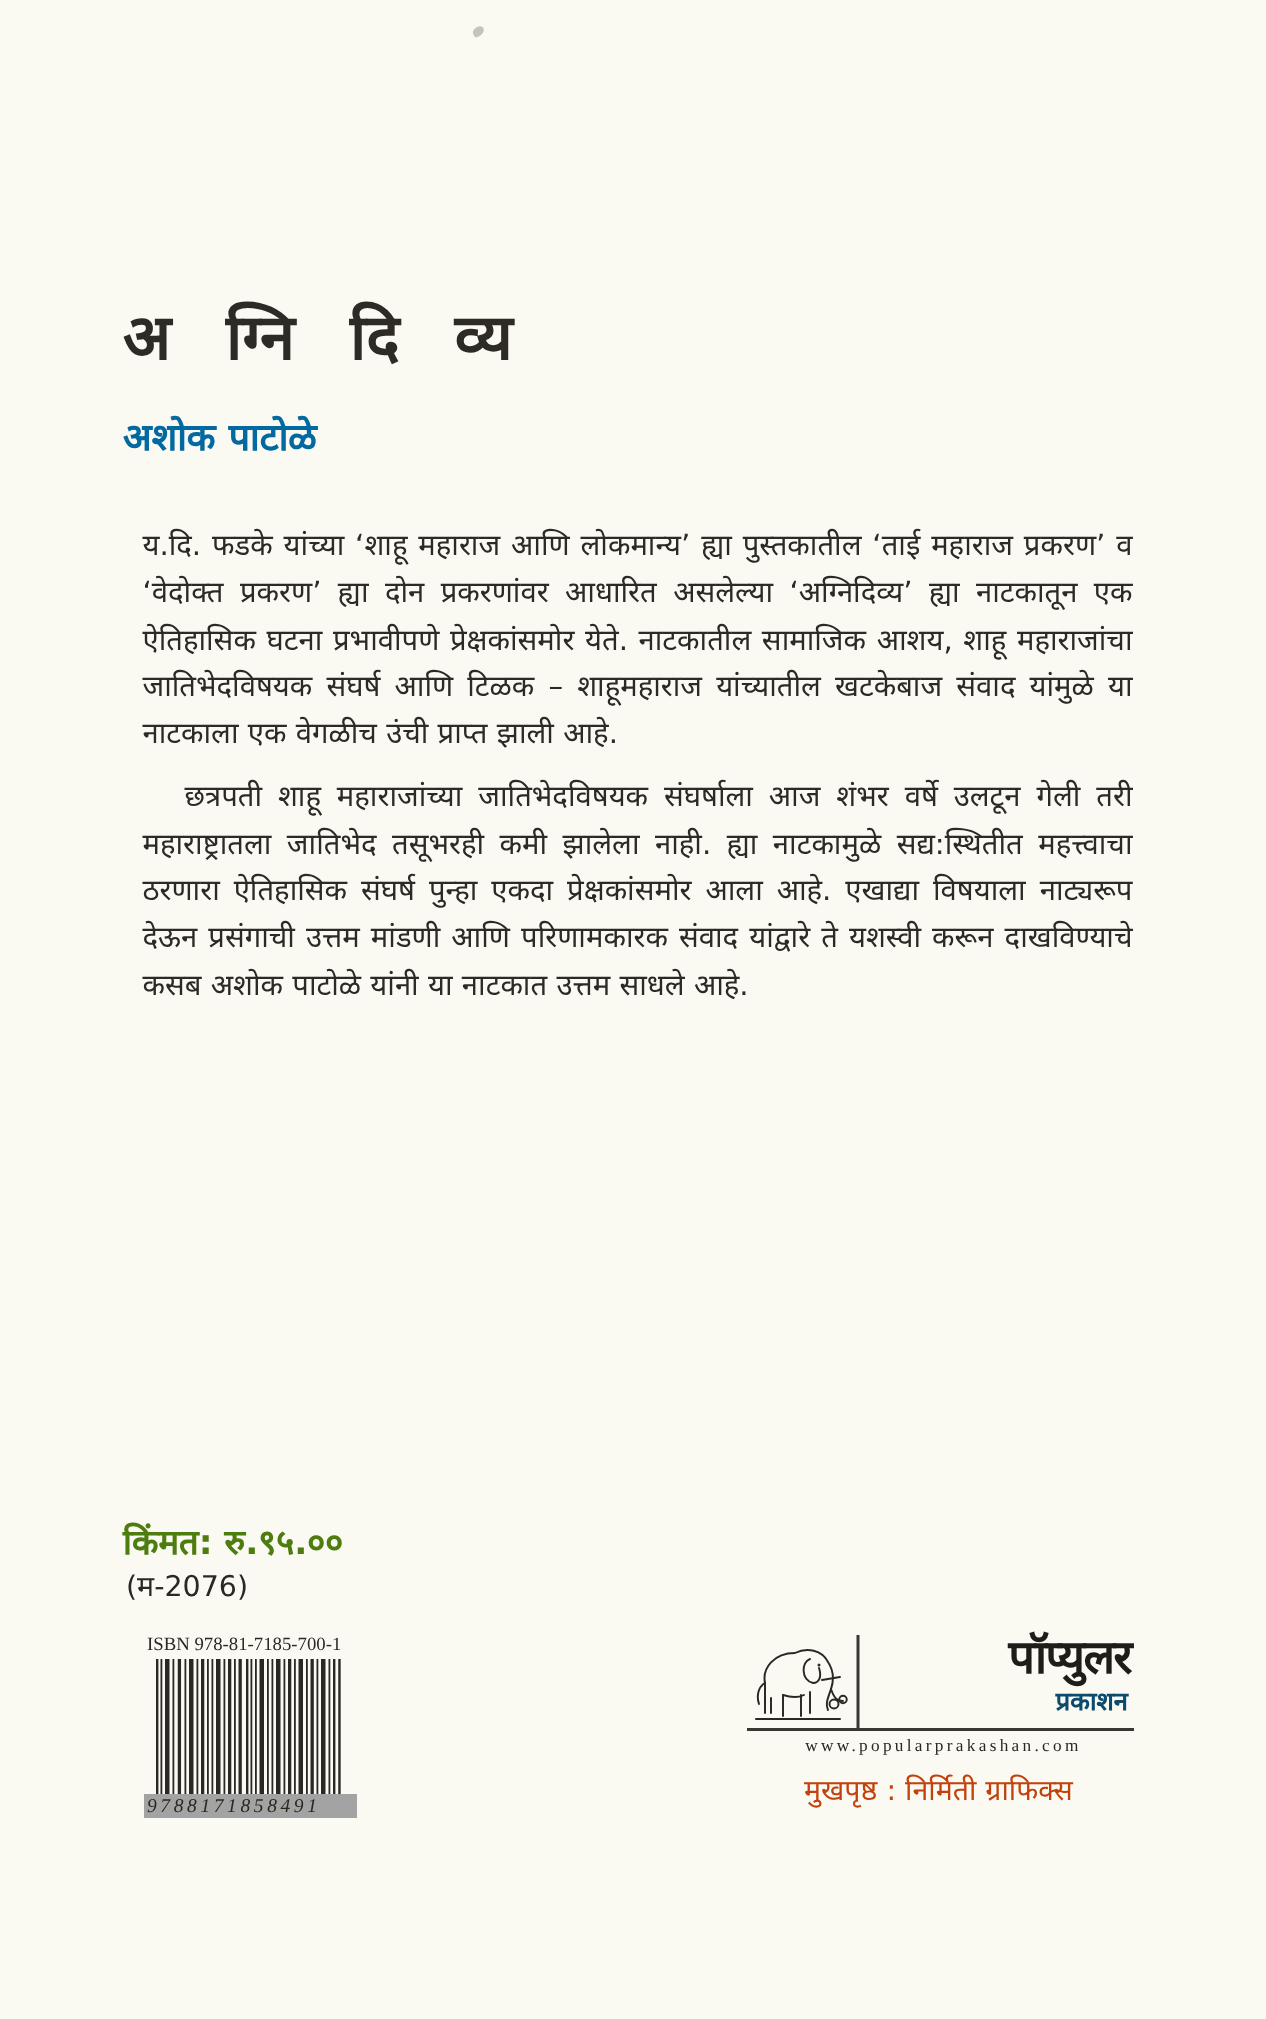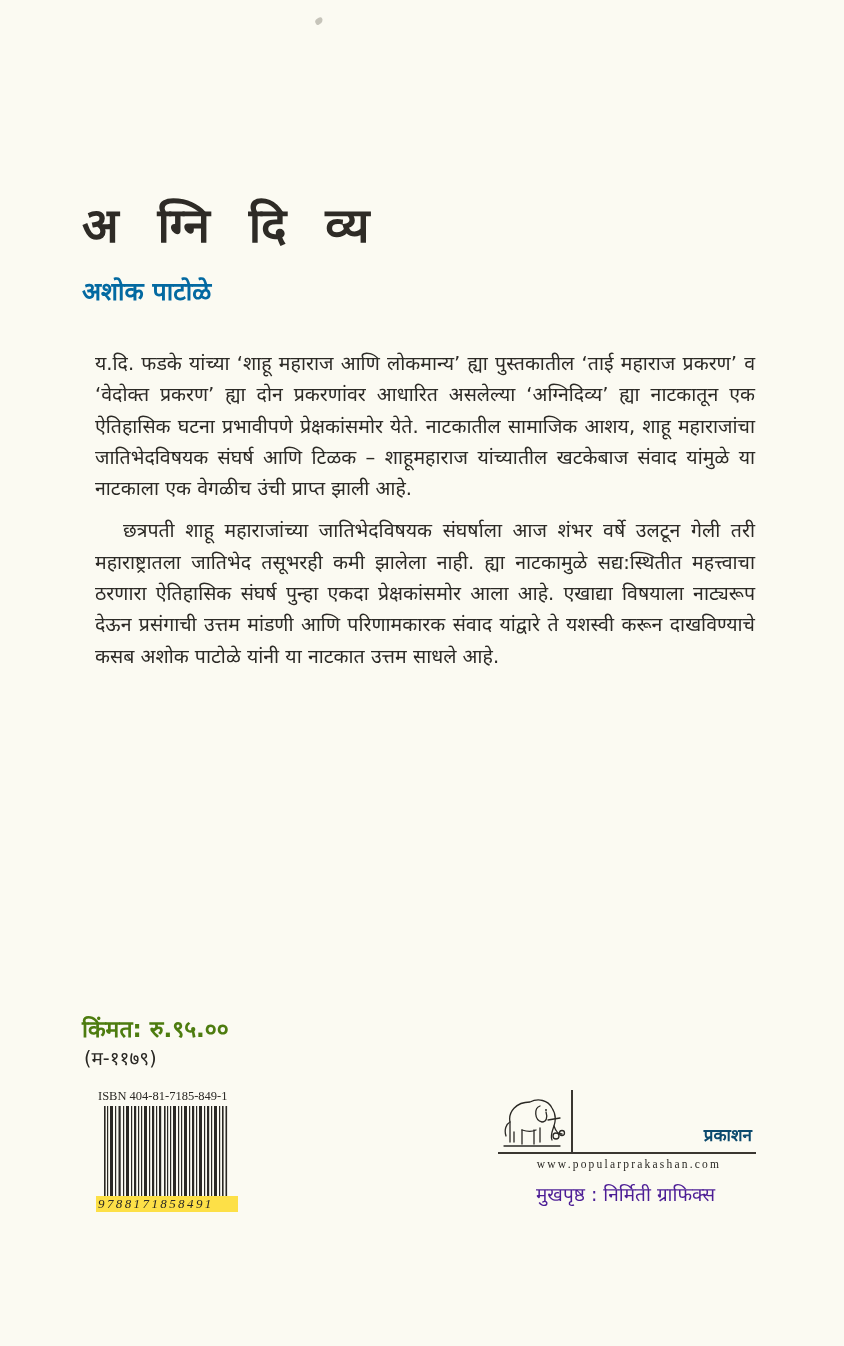--- a/index.html
+++ b/index.html
@@ -6,21 +6,21 @@
   body {
     width: 844px; height: 1346px; position: relative; overflow: hidden;
     background: #fbfaf2;
     font-family: "DejaVu Sans", "Liberation Sans", sans-serif;
     color: #2a2824;
   }
   .smudge { position: absolute; left: 315px; top: 18px; width: 8px; height: 6px;
     background: #9a978c; border-radius: 50% 40% 60% 30%; transform: rotate(-30deg); opacity: .55; }
   .title {
     position: absolute; left: 82px; top: 200px;
-    font-size: 48px; font-weight: bold; color: #2e2b26;
+    font-size: 42px; font-weight: bold; color: #2e2b26;
     letter-spacing: 0; word-spacing: 22px; line-height: 50px;
   }
   .author {
     position: absolute; left: 82px; top: 275px;
     font-size: 25px; font-weight: bold; color: #0369a1; line-height: 34px;
   }
   .body-text {
     position: absolute; left: 84px; top: 337px; width: 682px;
     font-size: 19.5px; line-height: 31.3px; color: #2c2a26;
     text-align: justify;
@@ -39,21 +39,21 @@
     position: absolute; left: 98px; top: 1089px; width: 140px;
     font-family: "Liberation Serif", "DejaVu Serif", serif;
     font-size: 12.5px; color: #2a2824; text-align: left; white-space: nowrap;
   }
   .barcode {
     position: absolute; left: 104px; top: 1106px; width: 124px; height: 100px;
   }
   .barcode-digits {
     position: absolute; left: 96px; top: 1196px; width: 140px;
     font-family: "Liberation Serif", "DejaVu Serif", serif; font-style: italic;
-    font-size: 13px; letter-spacing: 2.4px; color: #2a2824; background: #fde047;
+    font-size: 13px; letter-spacing: 2.4px; color: #2a2824; background: #a3a3a3;
     padding-left: 2px; line-height: 16px;
   }
   .logo {
     position: absolute; left: 498px; top: 1090px; width: 258px; height: 68px;
   }
   .logo-divider-v { position: absolute; left: 73px; top: 0; width: 2px; height: 62px; background: #3a3631; }
   .logo-divider-h { position: absolute; left: 0; top: 62px; width: 258px; height: 1.5px; background: #3a3631; }
   .elephant { position: absolute; left: 2px; top: 2px; width: 68px; height: 58px; }
   .logo-main {
     position: absolute; left: 80px; top: -4px; width: 176px;
@@ -64,40 +64,40 @@
     position: absolute; right: 4px; top: 34px;
     font-size: 17px; font-weight: bold; color: #0c4a6e; line-height: 22px; white-space: nowrap;
   }
   .website {
     position: absolute; left: 500px; top: 1158px; width: 258px;
     font-family: Liberation Serif, serif;
     font-size: 11.5px; letter-spacing: 2.2px; color: #2a2824; text-align: center; white-space: nowrap;
   }
   .cover-credit {
     position: absolute; left: 536px; top: 1180px;
-    font-size: 19px; color: #4c1d95; white-space: nowrap; line-height: 28px;
+    font-size: 19px; color: #c2410c; white-space: nowrap; line-height: 28px;
   }
 </style>
 </head>
 <body>
 
 <div class="smudge"></div>
 
 <div class="title">अ ग्नि दि व्य</div>
 <div class="author">अशोक पाटोळे</div>
 
 <div class="body-text">
   <p>य.दि. फडके यांच्या ‘शाहू महाराज आणि लोकमान्य’ ह्या पुस्तकातील ‘ताई महाराज प्रकरण’ व ‘वेदोक्त प्रकरण’  ह्या दोन प्रकरणांवर आधारित असलेल्या ‘अग्निदिव्य’ ह्या नाटकातून एक ऐतिहासिक घटना प्रभावीपणे प्रेक्षकांसमोर येते. नाटकातील सामाजिक आशय, शाहू महाराजांचा जातिभेदविषयक संघर्ष आणि टिळक – शाहूमहाराज यांच्यातील खटकेबाज संवाद यांमुळे या नाटकाला एक वेगळीच उंची प्राप्त झाली आहे.</p>
   <p>छत्रपती शाहू महाराजांच्या जातिभेदविषयक संघर्षाला आज शंभर वर्षे उलटून गेली तरी महाराष्ट्रातला जातिभेद तसूभरही कमी झालेला नाही. ह्या नाटकामुळे सद्य:स्थितीत महत्त्वाचा ठरणारा ऐतिहासिक संघर्ष पुन्हा एकदा प्रेक्षकांसमोर आला आहे. एखाद्या विषयाला नाट्यरूप देऊन प्रसंगाची उत्तम मांडणी आणि परिणामकारक संवाद यांद्वारे ते यशस्वी करून दाखविण्याचे कसब अशोक पाटोळे यांनी या नाटकात उत्तम साधले आहे.</p>
 </div>
 
 <div class="price">किंमत: रु.९५.००</div>
-<div class="code">(म-११७९)</div>
+<div class="code">(म-2076)</div>
 
-<div class="isbn">ISBN 404-81-7185-849-1</div>
+<div class="isbn">ISBN 978-81-7185-700-1</div>
 <svg class="barcode" viewBox="0 0 124 100" preserveAspectRatio="none">
   <g fill="#2a2824">
     <rect x="0" y="0" width="1.6" height="100"></rect>
     <rect x="3" y="0" width="1.2" height="100"></rect>
     <rect x="6" y="0" width="3" height="90"></rect>
     <rect x="11" y="0" width="1.2" height="90"></rect>
     <rect x="14.5" y="0" width="2.2" height="90"></rect>
     <rect x="19" y="0" width="1.2" height="90"></rect>
     <rect x="22" y="0" width="3" height="90"></rect>
     <rect x="27" y="0" width="1.2" height="90"></rect>
@@ -141,18 +141,19 @@
       <path d="M14 50 L14 40 M22 52 L22 38 M34 52 L34 38 M40 50 L40 36"></path>
       <path d="M22 38 C28 40 32 40 36 38"></path>
       <path d="M48 28 L60 26"></path>
       <circle cx="56" cy="44" r="3"></circle>
       <circle cx="62" cy="41" r="2.5"></circle>
       <path d="M4 54 L60 54"></path>
     </g>
     <circle cx="46" cy="18" r="1" fill="#2a2824"></circle>
   </svg>
   <div class="logo-divider-v"></div>
+  <div class="logo-main">पॉप्युलर</div>
   <div class="logo-sub">प्रकाशन</div>
   <div class="logo-divider-h"></div>
 </div>
 
 <div class="website">www.popularprakashan.com</div>
 <div class="cover-credit">मुखपृष्ठ : निर्मिती ग्राफिक्स</div>
 
 </body></html>

